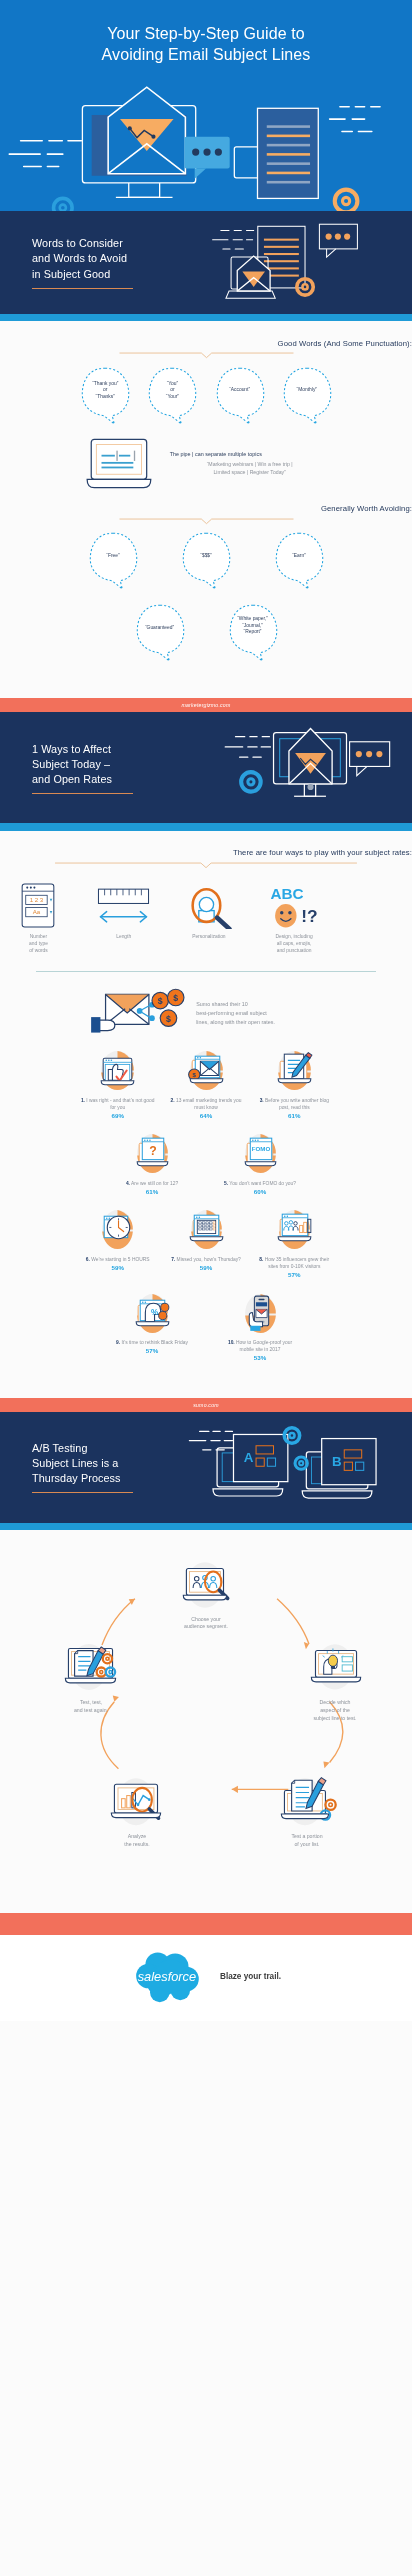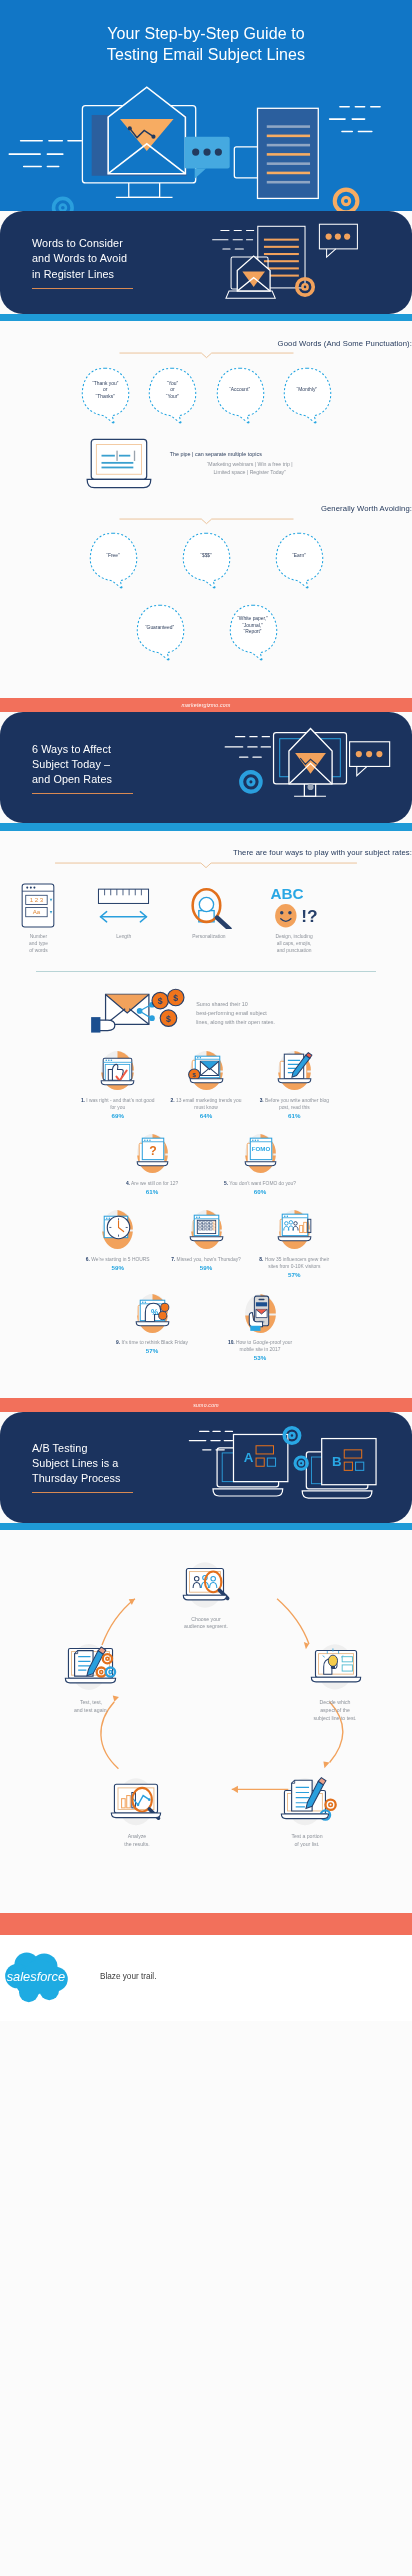--- a/index.html
+++ b/index.html
@@ -24,21 +24,21 @@
     font-size: 16px;
     line-height: 1.32;
     text-align: center;
     font-weight: 400;
     letter-spacing: 0.1px;
     padding: 0 20.6px;
   }
   .hero-art { position: absolute; left: 0; top: 85px; width: 412px; height: 129px; }
 
   
-  .band-dark { background: #1b335e; position: relative; overflow: hidden; border-radius: 23px; }
+  .band-dark { background: #1b335e; position: relative; overflow: hidden; }
   .band-strip-blue { background: #1f9bd7; height: 7.2px; width: 100%; }
 
   .sec-head {
     height: 103px;
     display: flex;
     align-items: center;
     position: relative;
   }
   .sec-head-text {
     padding-left: 32px;
@@ -126,33 +126,33 @@
     letter-spacing: 0.2px;
   }
 
   
   .cycle { position: relative; height: 361px; }
   .cyc-node { position: absolute; width: 98px; text-align: center; }
   .cyc-ico { height: 57px; display: flex; align-items: center; justify-content: center; }
   .cyc-lab { font-size: 5.2px; color: #8d929a; line-height: 1.5; margin-top: 2.1px; }
 
   
-  .footer { background: #ffffff; padding: 14.4px 0 17.5px; display: flex; align-items: center; justify-content: flex-start; gap: 24px; }
-  .footer-tag { font-size: 8.2px; font-weight: 400; color: #3b3b3b; }
+  .footer { background: #ffffff; padding: 14.4px 0 17.5px; display: flex; align-items: center; justify-content: center; gap: 13px; }
+  .footer-tag { font-size: 8.2px; font-weight: 700; color: #3b3b3b; }
   .spacer-lg { height: 31px; }
 </style>
 </head>
 <body>
 
 <div class="page">
 
   <section class="hero">
     <div class="hero-title">
       <div>Your Step-by-Step Guide to</div>
-      <div>Testing Email Subject Lines</div>
+      <div>Avoiding Email Subject Lines</div>
     </div>
     <svg class="hero-art" viewBox="0 0 800 250">
       <g stroke="#ffffff" stroke-width="2.5" fill="none">
         <rect x="160" y="40" width="220" height="150" rx="6"></rect>
         <path d="M250 190 v28 h60 v-28"></path>
         <path d="M225 218 h110"></path>
       </g>
       <rect x="178" y="58" width="184" height="118" fill="#2b5f9e"></rect>
       <g stroke="#ffffff" stroke-width="3" fill="#1176c6">
         <path d="M210 62 l75 -58 l75 58 v110 h-150 z"></path>
@@ -200,21 +200,21 @@
       <circle cx="122" cy="238" r="6" fill="#1176c6" stroke="#2a9fdd" stroke-width="5"></circle>
     </svg>
   </section>
 
   <div class="band-dark">
     <div class="sec-head">
       <div class="sec-head-text">
         <h2>
           <span>Words to Consider</span><br>
           <span>and  Words to Avoid</span><br>
-          <span>in Register Lines</span>
+          <span>in Subject Good</span>
         </h2>
         <div class="sec-head-rule"></div>
       </div>
       <svg class="sec-head-art" width="196" height="95" viewBox="0 0 380 185">
         <g stroke="#ffffff" stroke-width="2" fill="none" stroke-linecap="round">
           <path d="M28 30 h16 M54 30 h14 M78 30 h14"></path>
           <path d="M12 48 h30 M52 48 h18 M78 48 h12"></path>
           <path d="M32 66 h14 M56 66 h16"></path>
         </g>
         <rect x="100" y="22" width="92" height="120" fill="none" stroke="#ffffff" stroke-width="2"></rect>
@@ -375,21 +375,21 @@
   </section>
 
   <div class="src-band">
     <span>marketergizmo.com</span>
   </div>
 
   <div class="band-dark">
     <div class="sec-head" style="height:111px">
       <div class="sec-head-text">
         <h2>
-          <span>6 Ways to Affect</span><br>
+          <span>1 Ways to Affect</span><br>
           <span>Subject Today –</span><br>
           <span>and Open Rates</span>
         </h2>
         <div class="sec-head-rule"></div>
       </div>
       <svg class="sec-head-art" width="185" height="103" viewBox="0 0 360 200">
         <g stroke="#ffffff" stroke-width="2.4" fill="none" stroke-linecap="round">
           <path d="M36 38 h18 M64 38 h14 M88 38 h14"></path>
           <path d="M16 58 h34 M60 58 h18 M86 58 h18"></path>
           <path d="M44 78 h16 M70 78 h16"></path>

